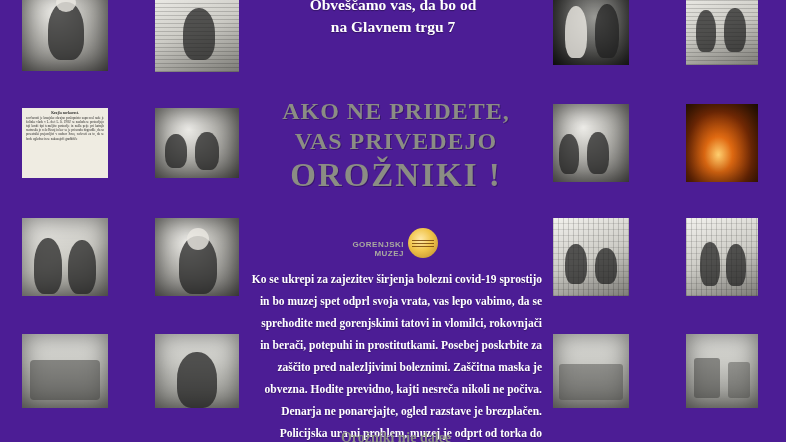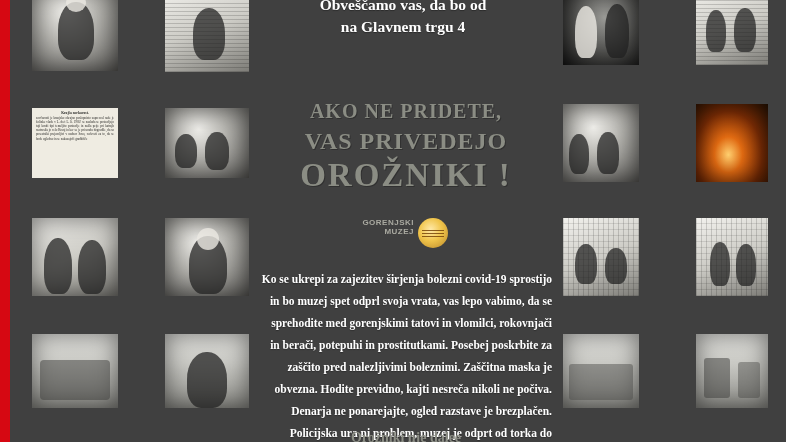--- a/index.html
+++ b/index.html
@@ -10,22 +10,21 @@
   body {
     width: 786px;
     height: 442px;
     overflow: hidden;
     font-family: "Liberation Serif", serif;
     position: relative;
   }
   .poster {
     position: absolute;
     inset: 0;
-    background: #404040;
-    margin-left: 10px;
+    background: #4c1d95;
   }
 
   
   .tile {
     position: absolute;
     background: #8d8d8d;
     overflow: hidden;
     border: 0;
   }
   .tile .ph {
@@ -135,33 +134,33 @@
     top: 96px;
     width: 300px;
     text-align: center;
     color: #8b8d84;
     font-family: "Liberation Serif", serif;
     font-weight: bold;
     line-height: 30px;
     letter-spacing: 1px;
     text-shadow: 1px 1px 0 rgba(0,0,0,.25);
   }
-  .big-title .l1 { font-size: 20px; display: block; }
+  .big-title .l1 { font-size: 24px; display: block; }
   .big-title .l2 { font-size: 24px; display: block; text-align: center; }
   .big-title .l3 { font-size: 33px; display: block; line-height: 38px; letter-spacing: 2px; }
 
   
   .logo {
     position: absolute;
     left: 340px;
     top: 218px;
     width: 112px;
     height: 40px;
     display: flex;
-    align-items: flex-start;
+    align-items: flex-end;
     gap: 4px;
   }
   .logo-text {
     color: #a9a9a0;
     font-family: "Liberation Sans", sans-serif;
     font-size: 8px;
     font-weight: bold;
     line-height: 9px;
     letter-spacing: .5px;
     text-align: right;
@@ -316,21 +315,21 @@
   </div>
 
   <div class="tile" style="left:686px; top:334px; width:72px; height:74px;">
     <div class="ph p2 vign"></div>
     <div class="fig" style="left:8px; top:24px; width:26px; height:40px; border-radius:3px; background:rgba(60,60,58,.5);"></div>
     <div class="fig" style="left:42px; top:28px; width:22px; height:36px; border-radius:3px; background:rgba(60,60,58,.4);"></div>
   </div>
 
   <div class="head-top">
     <div>Obveščamo vas, da bo od</div>
-    <div>na Glavnem trgu 4</div>
+    <div>na Glavnem trgu 7</div>
   </div>
 
   <div class="big-title">
     <span class="l1">AKO NE PRIDETE,</span>
     <span class="l2">VAS PRIVEDEJO</span>
     <span class="l3">OROŽNIKI !</span>
   </div>
 
   <div class="logo">
     <div class="logo-text">

